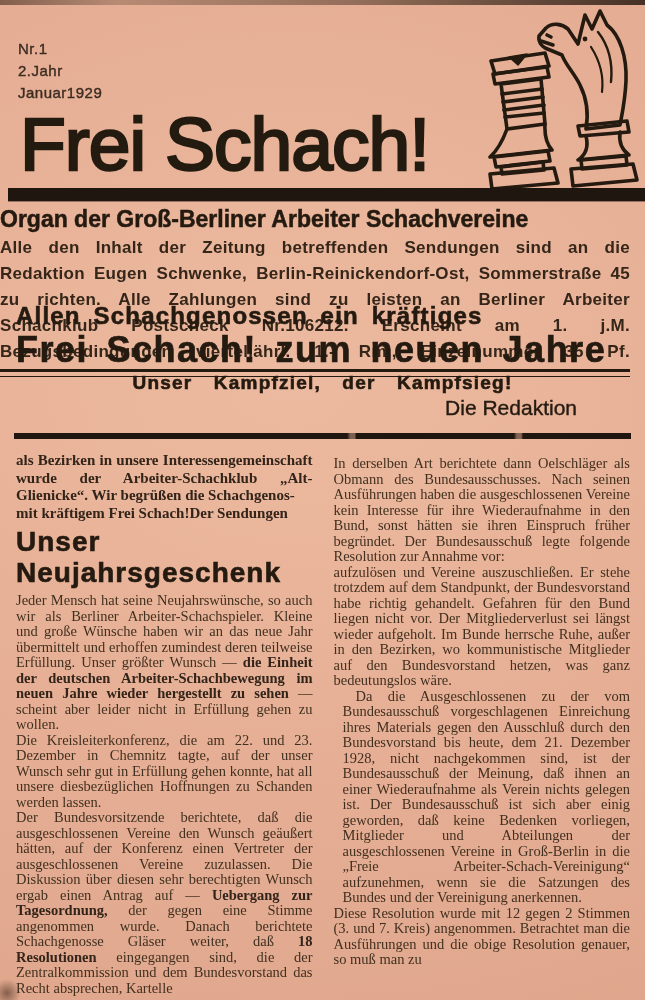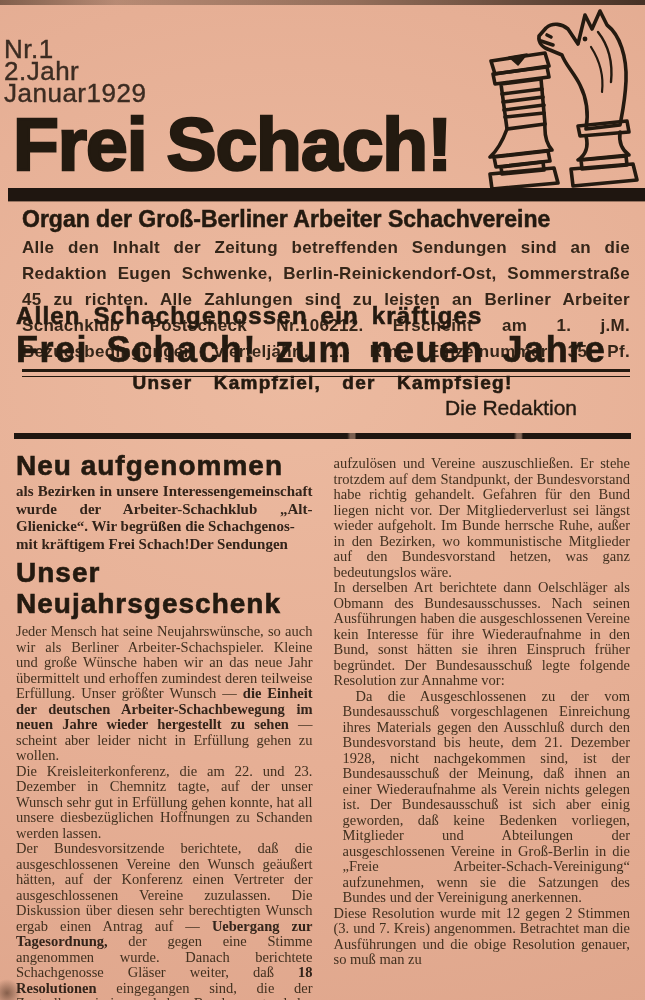--- a/index.html
+++ b/index.html
@@ -8,29 +8,29 @@
     background:
       radial-gradient(ellipse 900px 700px at 45% 38%, #ecbaa0 0%, #e6af95 55%, #dfa68c 100%);
     color:#2b2016;
     font-family:"Liberation Sans",sans-serif;
   }
   .top-edge{position:absolute;top:0;left:0;right:0;height:5px;
     background:linear-gradient(90deg, rgba(46,30,18,.55), rgba(46,30,18,.25) 18%, rgba(46,30,18,.45) 55%, rgba(30,18,10,.8));}
   .smudge{position:absolute;left:-6px;bottom:-8px;width:26px;height:30px;border-radius:50%;
     background:radial-gradient(circle, rgba(60,35,20,.55), rgba(60,35,20,0) 70%);}
   
-  .issue{position:absolute;left:4px;top:38px;font-size:26px;line-height:22px;color:#3c2c22;
+  .issue{position:absolute;left:18px;top:38px;font-size:15px;line-height:22px;color:#3c2c22;
     -webkit-text-stroke:.4px #3c2c22;letter-spacing:.5px;}
-  .masthead{position:absolute;left:13px;top:104px;font-size:75px;line-height:80px;font-weight:bold;
+  .masthead{position:absolute;left:20px;top:104px;font-size:75px;line-height:80px;font-weight:normal;
     color:#231a10;-webkit-text-stroke:2.5px #231a10;letter-spacing:-1px;white-space:nowrap;}
   .pieces{position:absolute;right:2px;top:2px;}
   .mast-bar{position:absolute;left:8px;right:0;top:188px;height:13px;background:#1f1610;
     box-shadow:0 1px 0 rgba(31,22,16,.4);}
   
-  .organ{position:absolute;left:22px;right:15px;top:206px;}
+  .organ{position:absolute;left:0;right:15px;top:206px;}
   .organ-line{font-size:23px;line-height:26px;font-weight:bold;color:#241a10;
     -webkit-text-stroke:.5px #241a10;text-align:justify;text-align-last:justify;white-space:nowrap;
     display:flex;justify-content:space-between;}
   .imprint{margin-top:3px;font-size:17px;line-height:26px;font-weight:bold;color:#352619;
     letter-spacing:.3px;word-spacing:2.5px;text-align:justify;text-align-last:justify;}
   .double-rule{margin-top:4px;height:4px;border-top:3.5px solid #241a10;border-bottom:1.5px solid #241a10;}
   
   .greeting{position:absolute;left:16px;right:16px;top:301px;color:#241a10;font-weight:bold;}
   .g1{font-size:24px;line-height:30px;letter-spacing:1.2px;word-spacing:5px;-webkit-text-stroke:.6px #241a10;}
   .g2{font-size:36px;line-height:38px;letter-spacing:1.5px;word-spacing:7px;-webkit-text-stroke:.7px #241a10;}
@@ -110,34 +110,33 @@
     <div class="g1">Allen Schachgenossen ein kräftiges</div>
     <div class="g2">Frei Schach! zum neuen Jahre</div>
     <div class="g4">Unser Kampfziel, der Kampfsieg!</div>
     <div class="gsig">Die Redaktion</div>
   </div>
 
   <div class="section-rule"></div>
 
   <div class="columns">
     <div class="col left">
-      <h2>Neu aufgenommen</h2>
       <p class="lead">als Bezirken in unsere Interessengemeinschaft wurde der Arbeiter-Schachklub „Alt-Glienicke“. Wir begrüßen die Schachgenos-</p>
       <div class="lead-last">
         <span>mit kräftigem Frei Schach!</span>
         <span>Der Sendungen</span>
       </div>
       <h2 class="h2-gap">Unser</h2>
       <h2>Neujahrsgeschenk</h2>
       <p class="body-start"><span>Jeder Mensch hat seine Neujahrswünsche, so auch wir als Berliner Arbeiter-Schachspieler. Kleine und große Wünsche haben wir an das neue Jahr übermittelt und erhoffen zumindest deren teilweise Erfüllung. Unser größter Wunsch — </span><span class="seg-bold">die Einheit der deutschen Arbeiter-Schachbewegung im neuen Jahre wieder hergestellt zu sehen</span><span> — scheint aber leider nicht in Erfüllung gehen zu wollen.</span></p>
       <p><span>Die Kreisleiterkonferenz, die am 22. und 23. Dezember in Chemnitz tagte, auf der unser Wunsch sehr gut in Erfüllung gehen konnte, hat all unsere diesbezüglichen Hoffnungen zu Schanden werden lassen.</span></p>
       <p><span>Der Bundesvorsitzende berichtete, daß die ausgeschlossenen Vereine den Wunsch geäußert hätten, auf der Konferenz einen Vertreter der ausgeschlossenen Vereine zuzulassen. Die Diskussion über diesen sehr berechtigten Wunsch ergab einen Antrag auf — </span><span class="seg-bold">Uebergang zur Tagesordnung,</span><span> der gegen eine Stimme angenommen wurde. Danach berichtete Schachgenosse Gläser weiter, daß </span><span class="seg-bold">18 Resolutionen</span><span> eingegangen sind, die der Zentralkommission und dem Bundesvorstand das Recht absprechen, Kartelle</span></p>
     </div>
     <div class="col right">
+      <p><span>In derselben Art berichtete dann Oelschläger als Obmann des Bundesausschusses. Nach seinen Ausführungen haben die ausgeschlossenen Vereine kein Interesse für ihre Wiederaufnahme in den Bund, sonst hätten sie ihren Einspruch früher begründet. Der Bundesausschuß legte folgende Resolution zur Annahme vor:</span></p>
       <p><span>aufzulösen und Vereine auszuschließen. Er stehe trotzdem auf dem Standpunkt, der Bundesvorstand habe richtig gehandelt. Gefahren für den Bund liegen nicht vor. Der Mitgliederverlust sei längst wieder aufgeholt. Im Bunde herrsche Ruhe, außer in den Bezirken, wo kommunistische Mitglieder auf den Bundesvorstand hetzen, was ganz bedeutungslos wäre.</span></p>
-      <p><span>In derselben Art berichtete dann Oelschläger als Obmann des Bundesausschusses. Nach seinen Ausführungen haben die ausgeschlossenen Vereine kein Interesse für ihre Wiederaufnahme in den Bund, sonst hätten sie ihren Einspruch früher begründet. Der Bundesausschuß legte folgende Resolution zur Annahme vor:</span></p>
       <p class="resolution"><span>Da die Ausgeschlossenen zu der vom Bundesausschuß vorgeschlagenen Einreichung ihres Materials gegen den Ausschluß durch den Bundesvorstand bis heute, dem 21. Dezember 1928, nicht nachgekommen sind, ist der Bundesausschuß der Meinung, daß ihnen an einer Wiederaufnahme als Verein nichts gelegen ist. Der Bundesausschuß ist sich aber einig geworden, daß keine Bedenken vorliegen, Mitglieder und Abteilungen der ausgeschlossenen Vereine in Groß-Berlin in die „Freie Arbeiter-Schach-Vereinigung“ aufzunehmen, wenn sie die Satzungen des Bundes und der Vereinigung anerkennen.</span></p>
       <p><span>Diese Resolution wurde mit 12 gegen 2 Stimmen (3. und 7. Kreis) angenommen. Betrachtet man die Ausführungen und die obige Resolution genauer, so muß man zu</span></p>
     </div>
   </div>
 
   <div class="smudge"></div>
 </div>
 
 </body></html>

